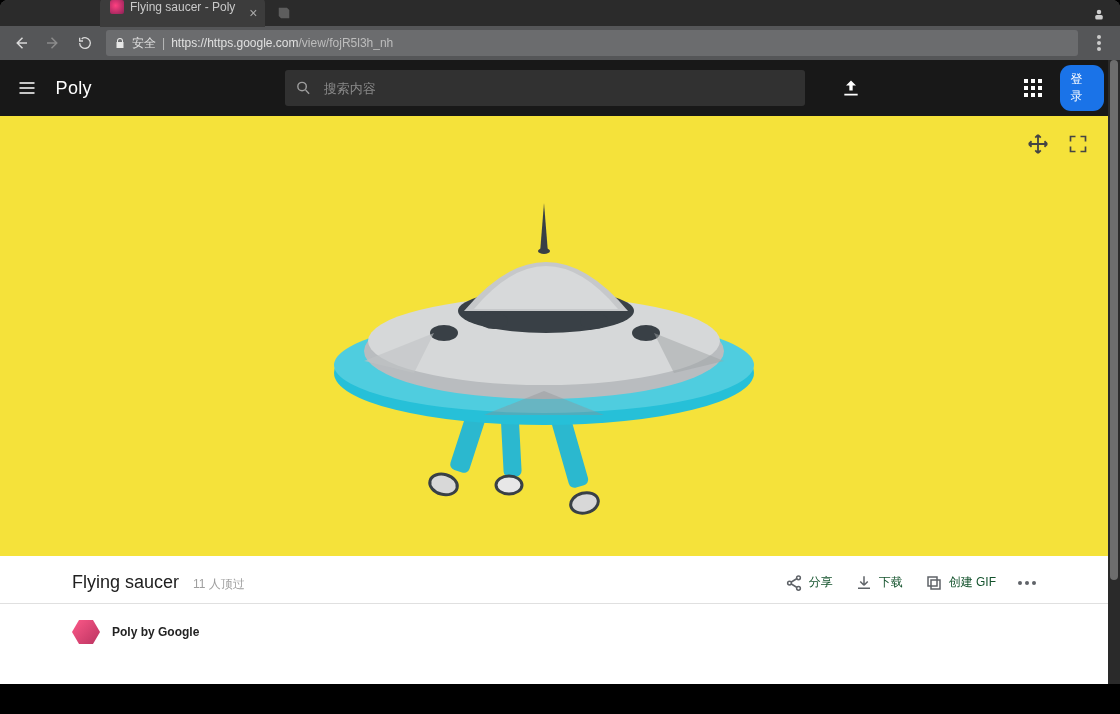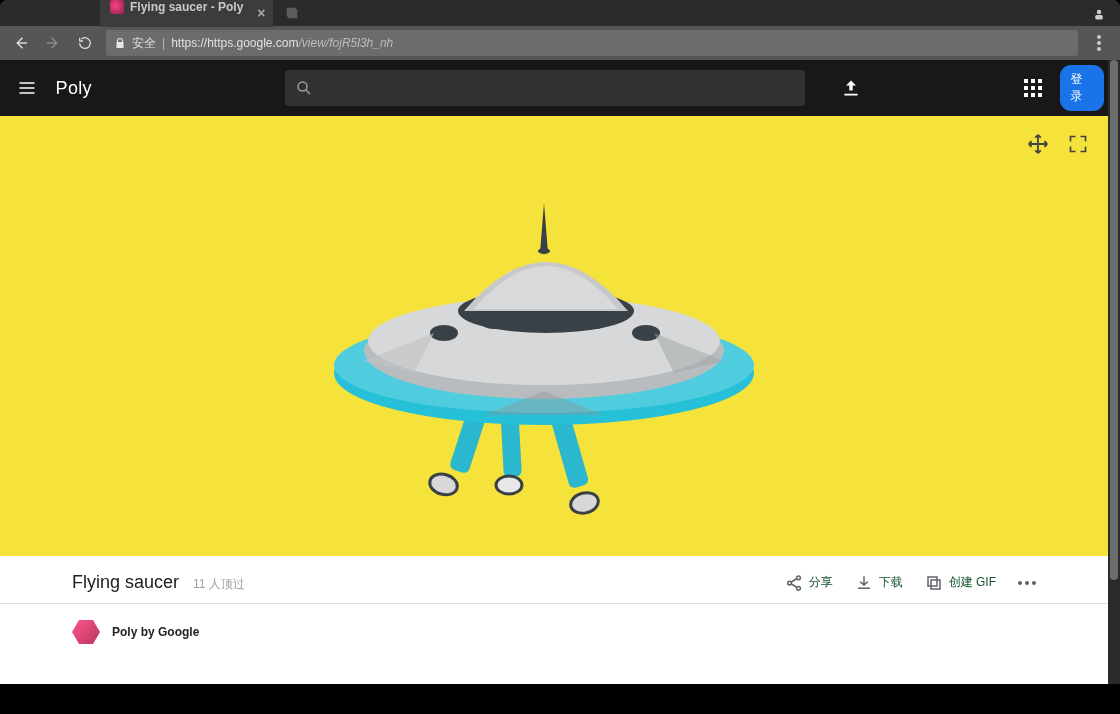--- a/index.html
+++ b/index.html
@@ -45,21 +45,20 @@
     font-size: 12px;
     height: 28px;
     border-top-left-radius: 4px;
     border-top-right-radius: 4px;
     padding: 0 30px 12px 10px;
     display: flex;
     align-items: center;
     gap: 6px;
     min-width: 160px;
     position: relative;
-    font-weight: bold;
   }
   .tab-favicon {
     width: 14px; height: 14px; border-radius: 2px;
     background: radial-gradient(circle at 40% 40%, #ff4081, #8b2156);
   }
   .tab-close {
     position: absolute; right: 8px; top: 7px;
     color: #aaa; font-size: 14px; line-height: 1;
   }
   .new-tab {
@@ -89,21 +88,21 @@
     border-radius: 3px;
     display: flex; align-items: center;
     padding: 8px 8px;
     gap: 6px;
     color: #e7e7e7;
     font-size: 12px;
   }
   .omnibox .lock { color: #e7e7e7; }
   .omnibox .secure { color: #e0e0e0; }
   .omnibox .url { color: #e0e0e0; }
-  .omnibox .url .dim { color: #bdbdbd; font-style: italic; }
+  .omnibox .url .dim { color: #bdbdbd; }
   .kebab { color: #cbcbcb; }
   .content-wrap {
     height: calc(714px - 26px - 30px - 34px);
     background: #fff;
     position: relative;
     overflow: hidden;
   }
   .scrollbar-track {
     position: absolute; right: 0; top: 0; width: 12px; height: 100%;
     background: #2a2a2a;
@@ -267,20 +266,21 @@
             <path stroke="#fff" stroke-width="2" d="M3 6h18M3 12h18M3 18h18"></path>
           </svg>
       </div>
       <div class="logo">Poly</div>
       <div class="spacer-small"></div>
       <div class="poly-search">
         <svg width="18" height="18" viewBox="0 0 24 24">
             <circle cx="10" cy="10" r="6" fill="none" stroke="#9e9e9e" stroke-width="2"></circle>
             <path stroke="#9e9e9e" stroke-width="2" d="M15 15l5 5"></path>
           </svg>
+        <input type="text" placeholder="搜索内容" style="">
       </div>
       <div class="header-spacer"></div>
       <div class="upload-icon">
         <svg width="20" height="20" viewBox="0 0 24 24">
             <path fill="#fff" d="M12 3l6 6h-4v6h-4V9H6l6-6zM4 19h16v2H4z"></path>
           </svg>
       </div>
       <div style="width:130px"></div>
       <div class="apps-grid">
         <svg width="18" height="18" viewBox="0 0 18 18">

